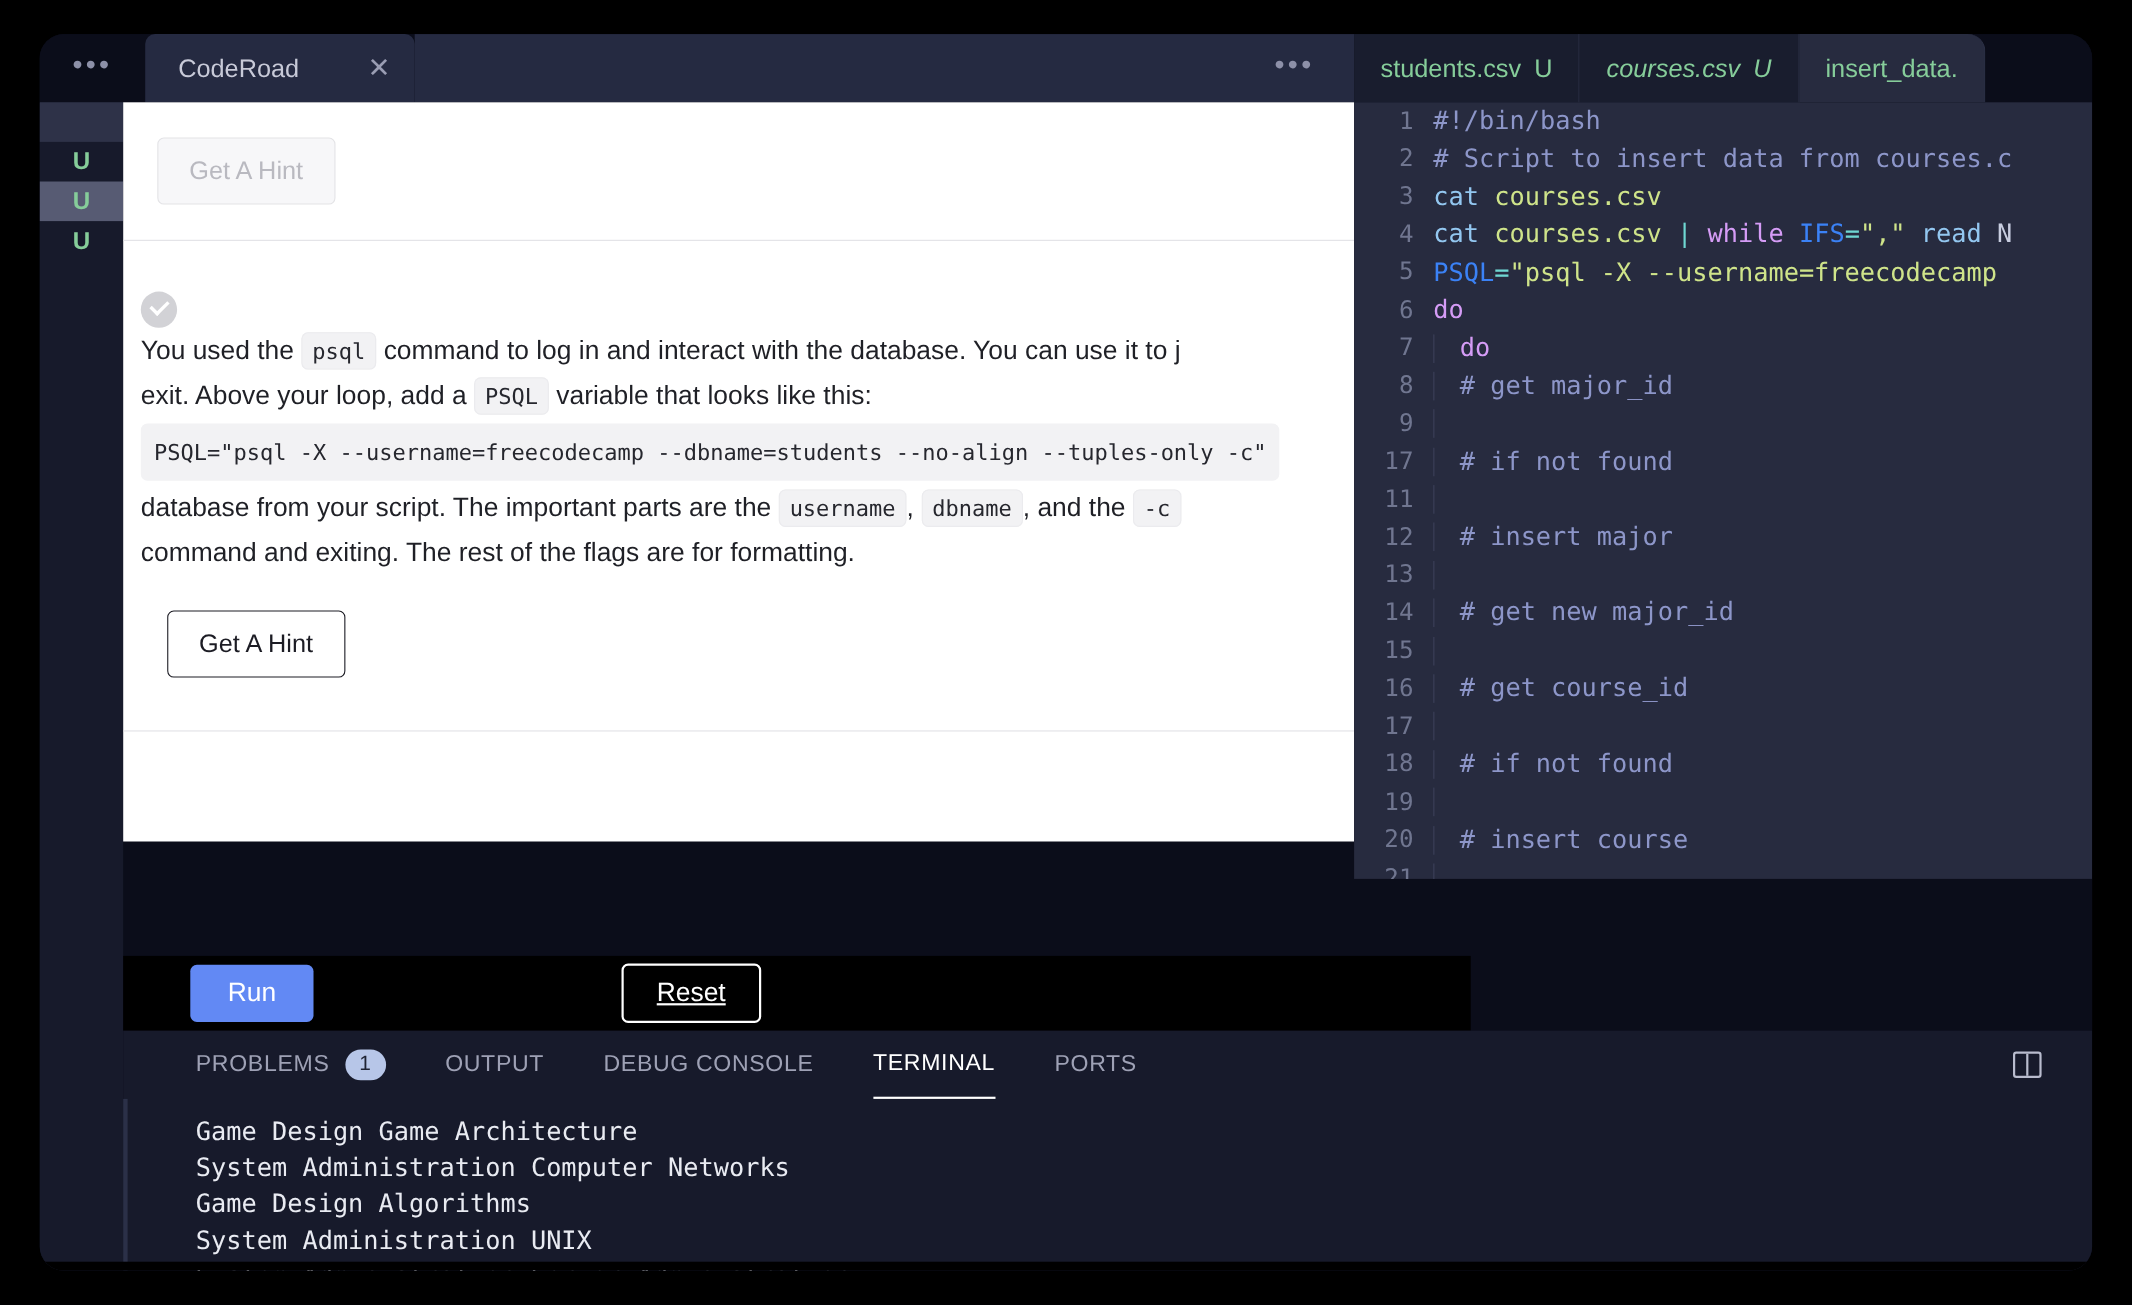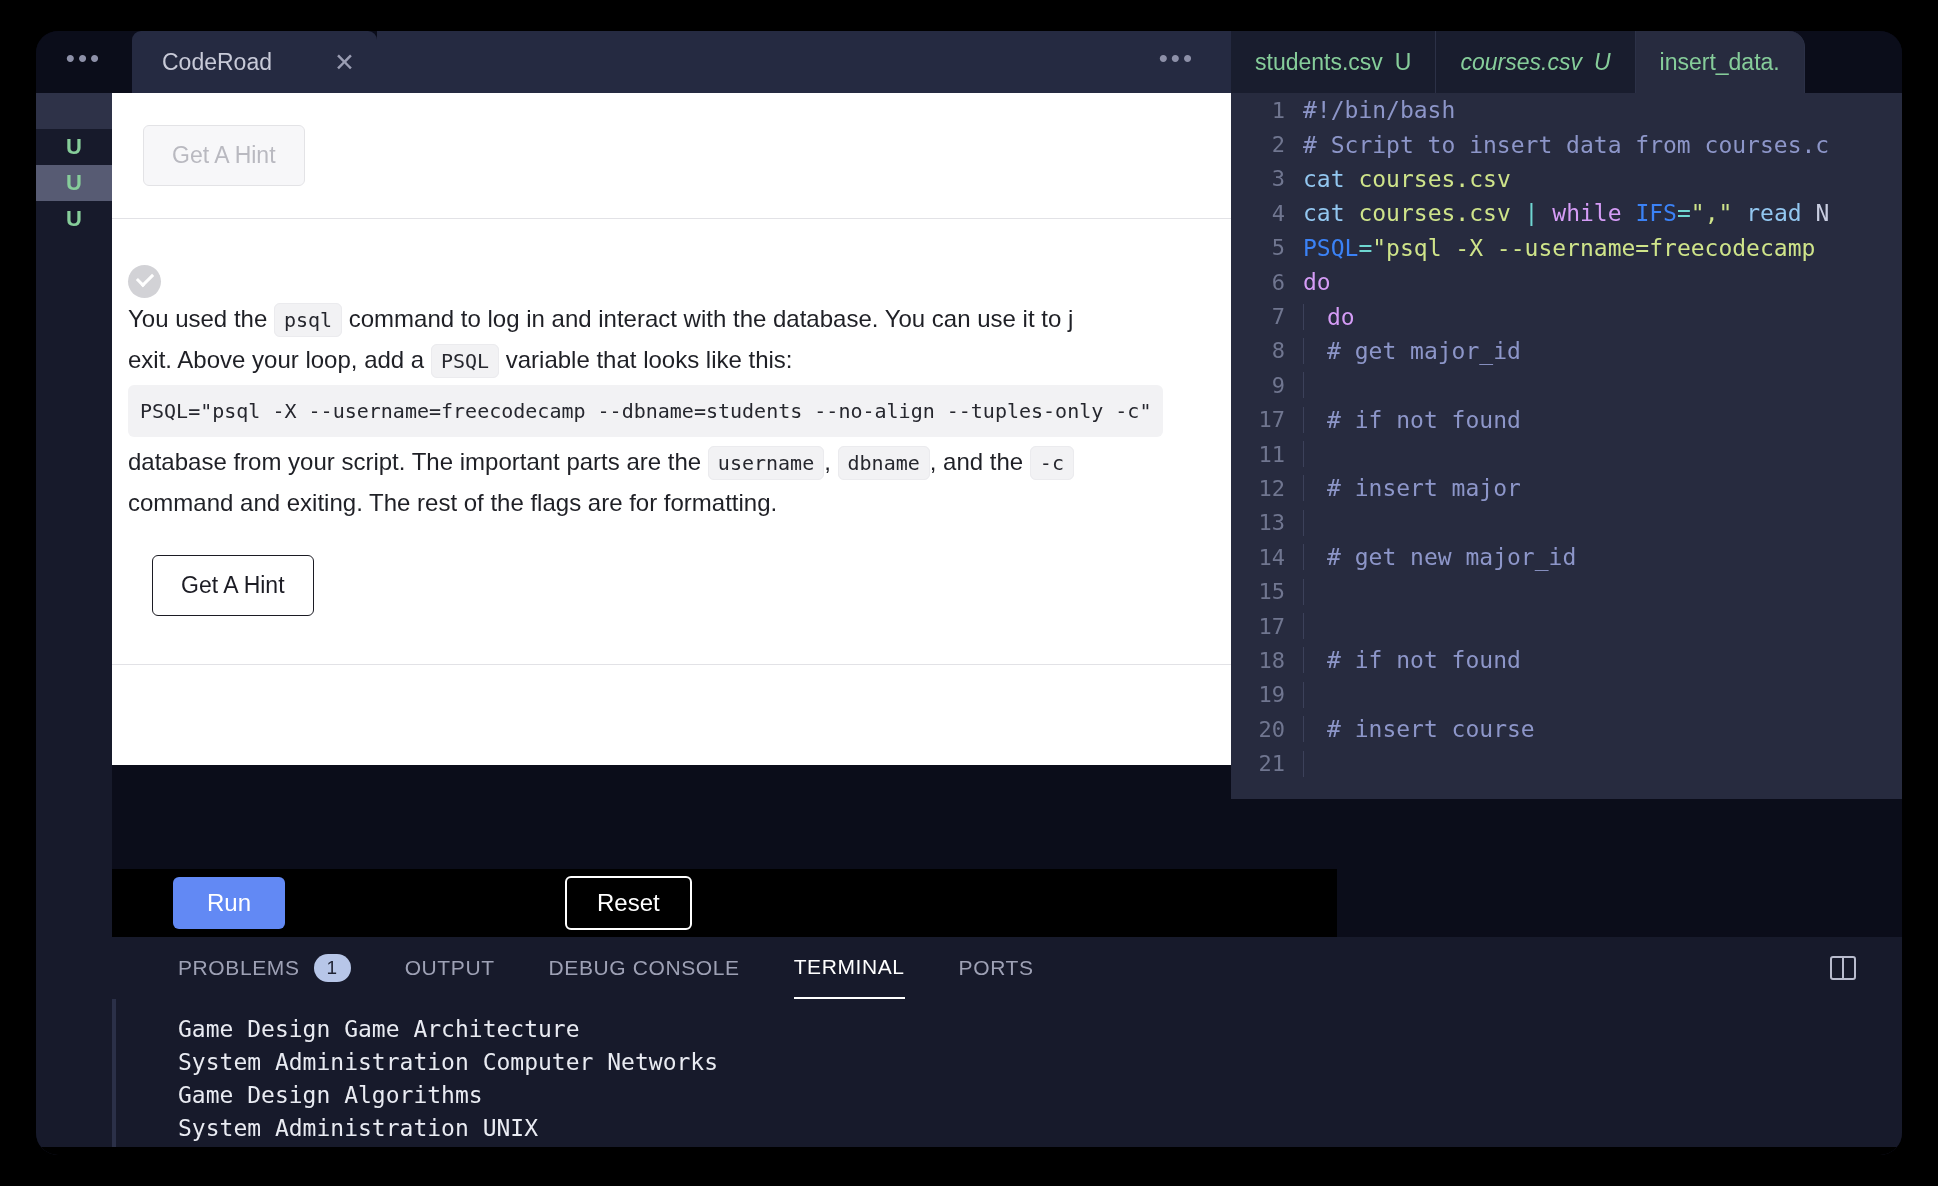--- a/index.html
+++ b/index.html
@@ -225,20 +225,21 @@
   .reset-btn {
     margin-left: 280px;
     background: #000000;
     color: #ffffff;
     border: 2px solid #ffffff;
     border-radius: 6px;
     font-size: 24px;
     font-family: "Liberation Sans", sans-serif;
     padding: 11px 30px;
     cursor: pointer;
+    text-decoration: underline;
   }
 
   
   .editor {
     position: absolute;
     left: 1195px;
     top: 62px;
     width: 671px;
     height: 706px;
     background: #272b3f;
@@ -487,20 +488,24 @@
           </div>
           <div class="code-line">
             <span class="ln">14</span>
             <span class="ctext indent-guide"><span class="cm"># get new major_id</span></span>
           </div>
           <div class="code-line">
             <span class="ln">15</span>
             <span class="ctext indent-guide">&nbsp;</span>
           </div>
           <div class="code-line">
+            <span class="ln">16</span>
+            <span class="ctext indent-guide"><span class="cm"># get course_id</span></span>
+          </div>
+          <div class="code-line">
             <span class="ln">17</span>
             <span class="ctext indent-guide">&nbsp;</span>
           </div>
           <div class="code-line">
             <span class="ln">18</span>
             <span class="ctext indent-guide"><span class="cm"># if not found</span></span>
           </div>
           <div class="code-line">
             <span class="ln">19</span>
             <span class="ctext indent-guide">&nbsp;</span>

